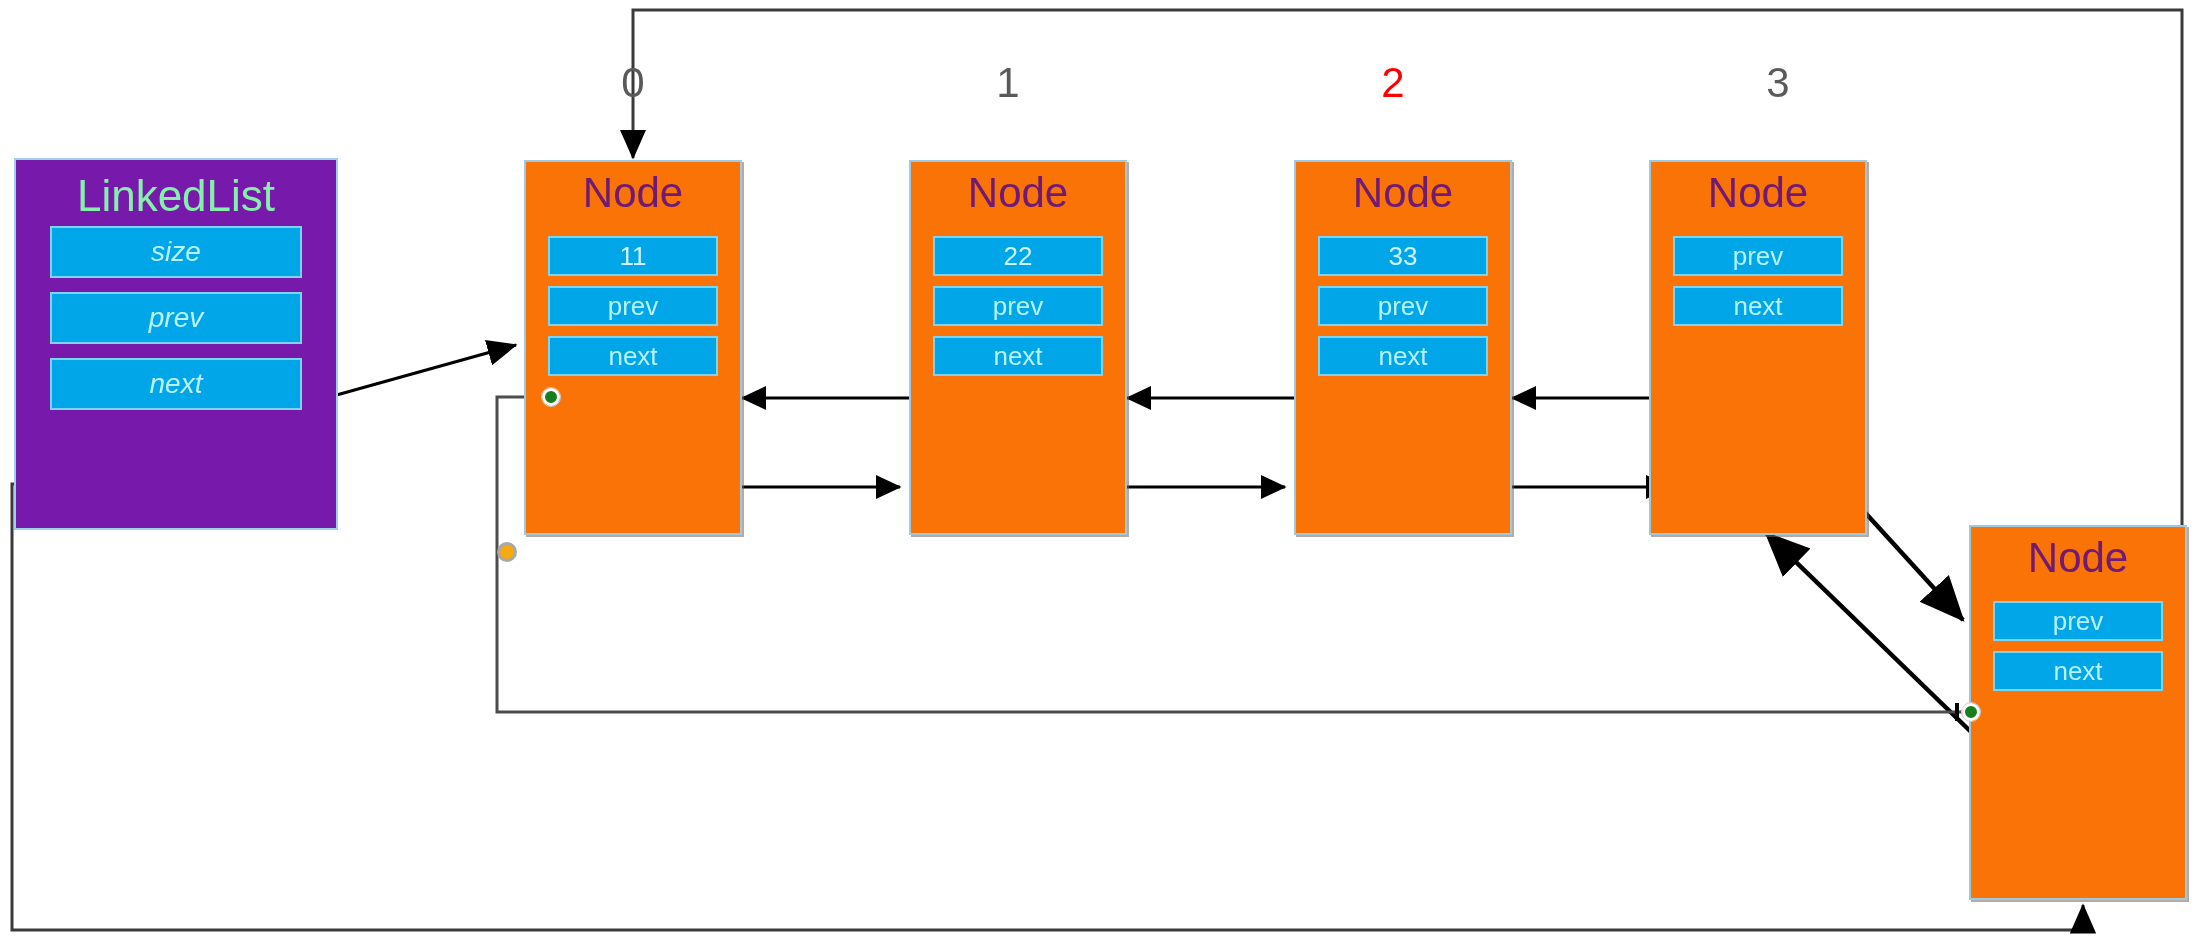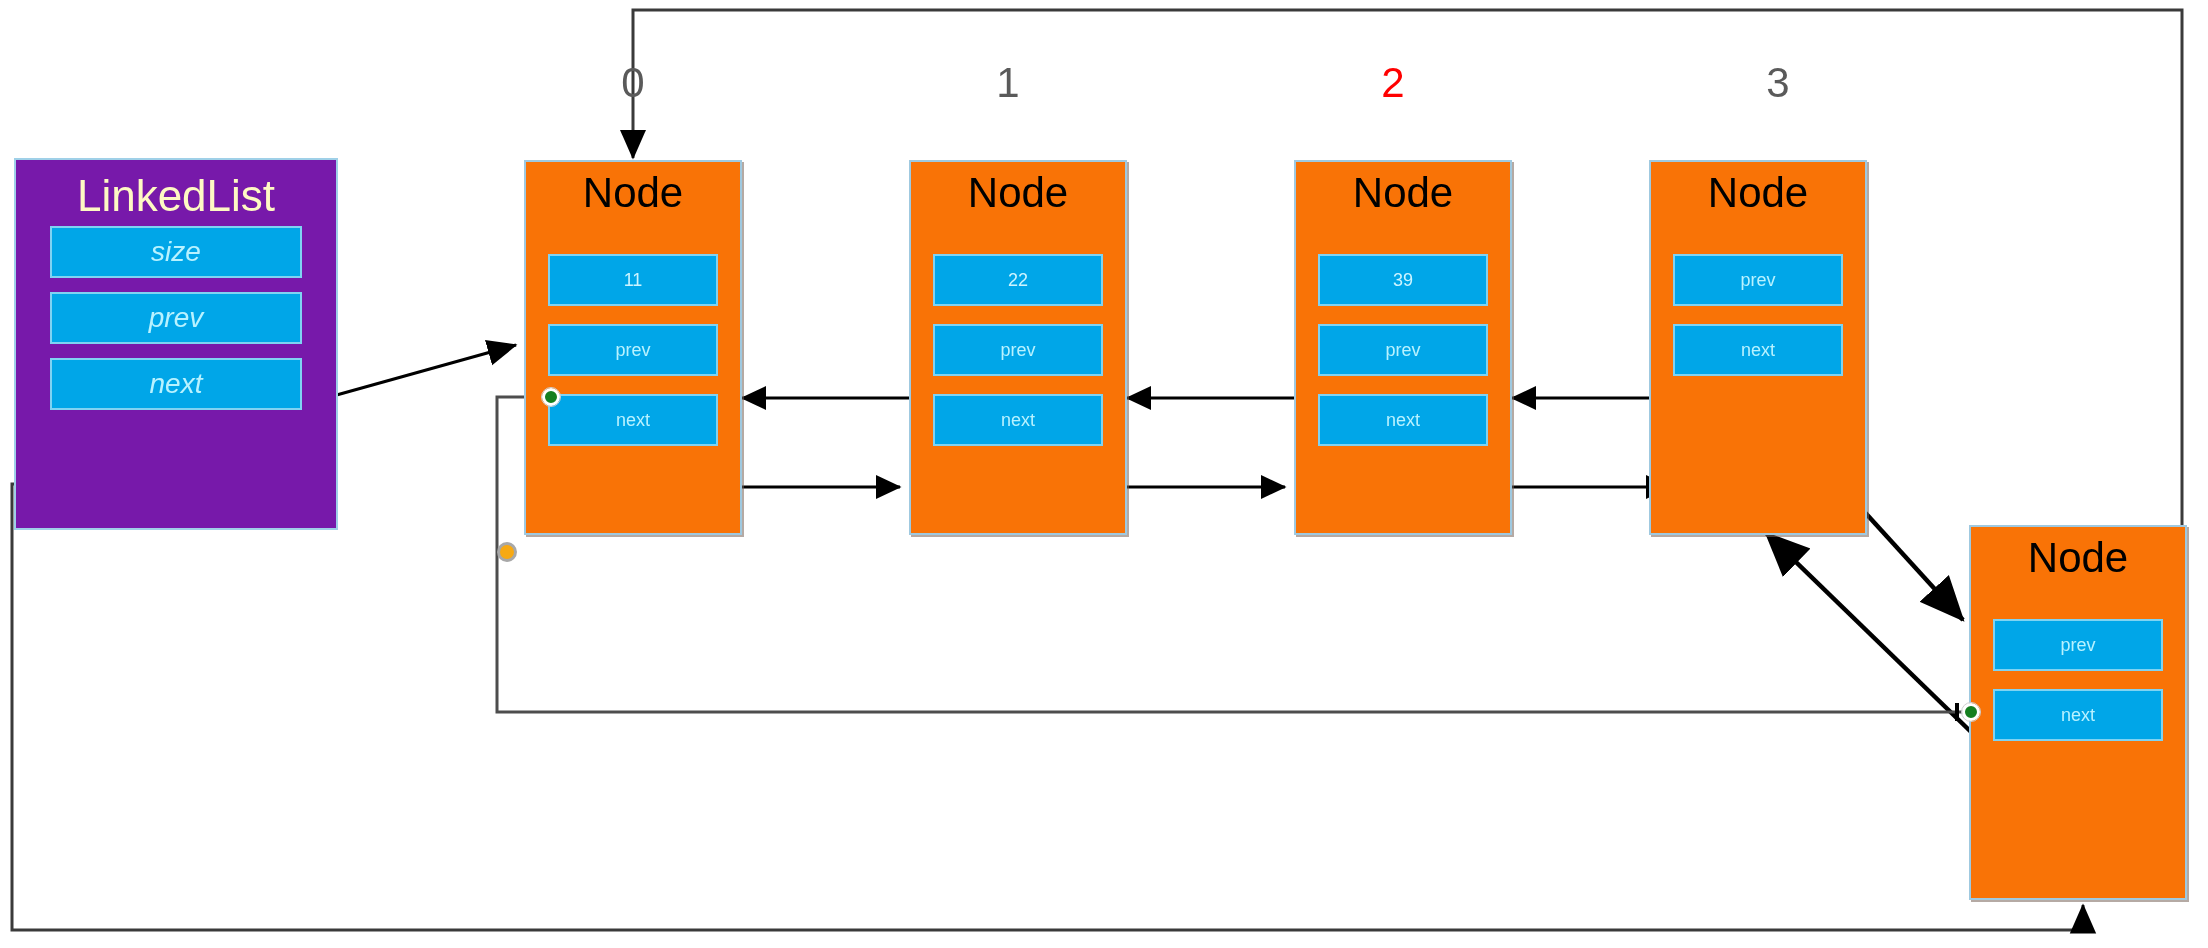--- a/index.html
+++ b/index.html
@@ -28,21 +28,21 @@
 
   
   .list-box {
     position: absolute;
     background: #7719AA;
     border: 2px solid #9fd0e8;
     box-sizing: border-box;
     padding: 0;
   }
   .list-title {
-    color: #fef9c3;
+    color: #86efac;
     font-size: 44px;
     text-align: center;
     line-height: 1.0;
     padding-top: 14px;
     padding-bottom: 8px;
     letter-spacing: 0px;
     border-radius: 31px;
   }
   .field {
     background: #00A6E8;
@@ -64,31 +64,31 @@
 
   
   .node-box {
     position: absolute;
     background: #F97306;
     border: 2px solid #9fc9e0;
     box-sizing: border-box;
     box-shadow: 2px 2px 0 rgba(120,100,90,0.55);
   }
   .node-title {
-    color: #000000;
+    color: #701a75;
     font-size: 42px;
     text-align: center;
     line-height: 1.0;
     padding-top: 10px;
     padding-bottom: 22px;
   }
   .node-field {
-    height: 52px;
-    margin: 18px 22px 10px 22px;
-    font-size: 18px;
+    height: 40px;
+    margin: 0 22px 10px 22px;
+    font-size: 26px;
   }
   .node-field.val { color: #cdf4ff; }
 
   
   .idx-label {
     position: absolute;
     font-size: 42px;
     line-height: 1;
     text-align: center;
     width: 60px;
@@ -195,21 +195,21 @@
 
   <div class="node-box" style="left:909px; top:160px; width:218px; height:375px;">
     <div class="node-title">Node</div>
     <div class="field node-field val">22</div>
     <div class="field node-field">prev</div>
     <div class="field node-field">next</div>
   </div>
 
   <div class="node-box" style="left:1294px; top:160px; width:218px; height:375px;">
     <div class="node-title">Node</div>
-    <div class="field node-field val">39</div>
+    <div class="field node-field val">33</div>
     <div class="field node-field">prev</div>
     <div class="field node-field">next</div>
   </div>
 
   <div class="node-box" style="left:1649px; top:160px; width:218px; height:375px;">
     <div class="node-title">Node</div>
     <div class="field node-field">prev</div>
     <div class="field node-field">next</div>
   </div>
 

